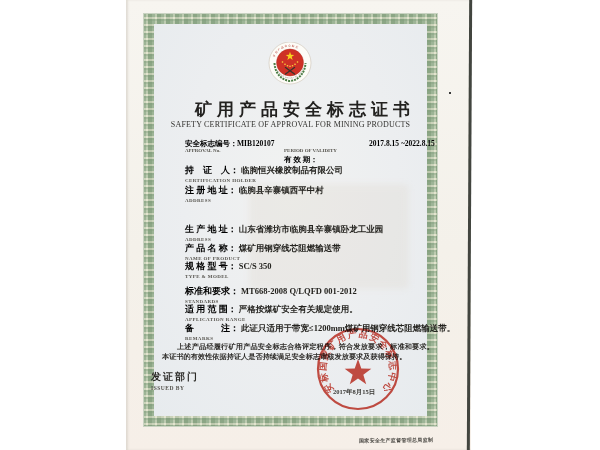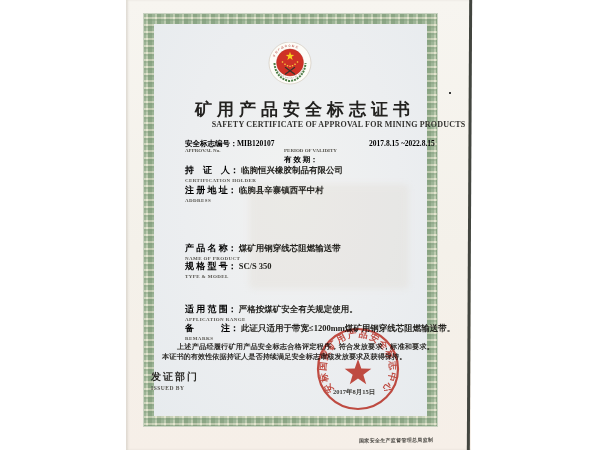--- a/index.html
+++ b/index.html
@@ -24,21 +24,21 @@
   .frame-inner { position:absolute; left:11px; top:11px; right:11px; bottom:11px;
                  background:radial-gradient(ellipse at 50% 42%, #f1f2f1 0%, #eceef0 55%, #e7ebee 100%); }
   .watermark { position:absolute; left:95px; top:160px; width:160px; height:105px;
                background:#d9cfc0; opacity:.22; border-radius:4px; filter:blur(3px); }
 
   .emblem { position:absolute; left:142px; top:42px; width:44px; height:44px; }
 
   .title { position:absolute; left:17px; top:98px; width:324px; text-align:center;
            font-size:17px; font-weight:bold; color:#22211f; letter-spacing:5px; white-space:nowrap; }
   .subtitle { position:absolute; left:17px; top:120px; width:295px; text-align:center;
-              font-size:8px; font-weight:bold; color:#33322f; letter-spacing:.2px; white-space:nowrap;margin-left:48px; }
+              font-size:8px; font-weight:normal; color:#33322f; letter-spacing:.2px; white-space:nowrap; }
   .row { position:absolute; left:59px; width:258px; white-space:nowrap; }
   .lab { font-size:9px; font-weight:bold;text-align:center; }
   .val { font-size:8.5px; font-weight:bold; margin-left:2px; color:#24231f;margin-top:26px; }
   .sub { font-size:5px; letter-spacing:.4px; color:#55534d; margin-top:1px; font-weight:bold; }
 
   .approval-row { position:absolute; left:59px; top:139px; width:260px; height:18px; font-weight:bold;text-decoration:underline; }
   .approval-row .a { position:absolute; white-space:nowrap; font-size:7.5px; }
   .a-l1{ left:0; top:0; } .a-v1{ left:52px; top:0; }
   .a-l2{ left:99px; top:16px; } .a-v2{ left:184px; top:0; }
   .a-s1{ position:absolute; left:0; top:9px; font-size:5px; color:#55534d; }
@@ -113,27 +113,35 @@
     </div>
 
     <div class="row" style="top:159px">
       <span class="lab">持　证　人：</span><span class="val">临朐恒兴橡胶制品有限公司</span>
       <div class="sub">CERTIFICATION HOLDER</div>
     </div>
     <div class="row" style="top:179px">
       <span class="lab">注 册 地 址：</span><span class="val">临朐县辛寨镇西平中村</span>
       <div class="sub">ADDRESS</div>
     </div>
+    <div class="row" style="top:218px">
+      <span class="lab">生 产 地 址：</span><span class="val">山东省潍坊市临朐县辛寨镇卧龙工业园</span>
+      <div class="sub">ADDRESS</div>
+    </div>
     <div class="row" style="top:237px">
       <span class="lab">产 品 名 称：</span><span class="val">煤矿用钢穿线芯阻燃输送带</span>
       <div class="sub">NAME OF PRODUCT</div>
     </div>
     <div class="row" style="top:255px">
       <span class="lab">规 格 型 号：</span><span class="val">SC/S 350</span>
       <div class="sub">TYPE &amp; MODEL</div>
+    </div>
+    <div class="row" style="top:280px">
+      <span class="lab">标准和要求：</span><span class="val">MT668-2008 Q/LQFD 001-2012</span>
+      <div class="sub">STANDARDS</div>
     </div>
     <div class="row" style="top:298px">
       <span class="lab">适 用 范 围：</span><span class="val">严格按煤矿安全有关规定使用。</span>
       <div class="sub">APPLICATION RANGE</div>
     </div>
     <div class="row" style="top:317px">
       <span class="lab">备　　　注：</span><span class="val">此证只适用于带宽≤1200mm煤矿用钢穿线芯阻燃输送带。</span>
       <div class="sub">REMARKS</div>
     </div>
 

